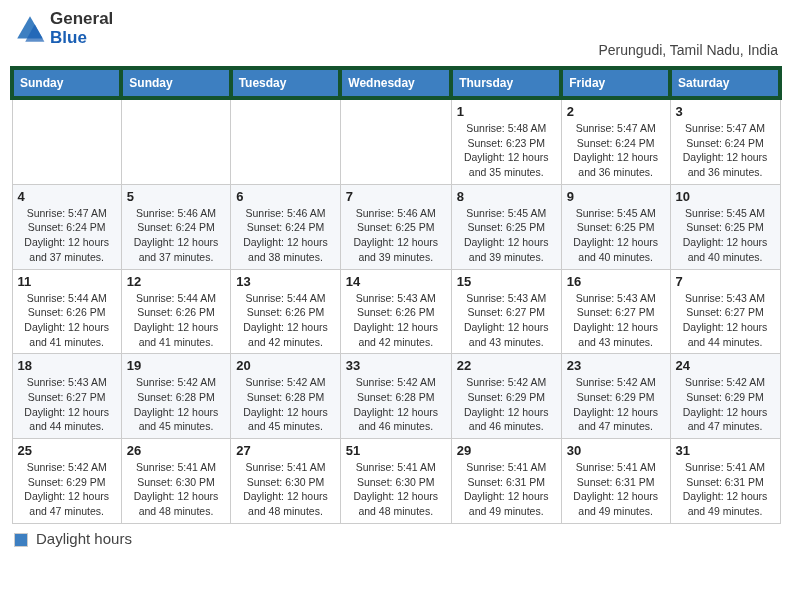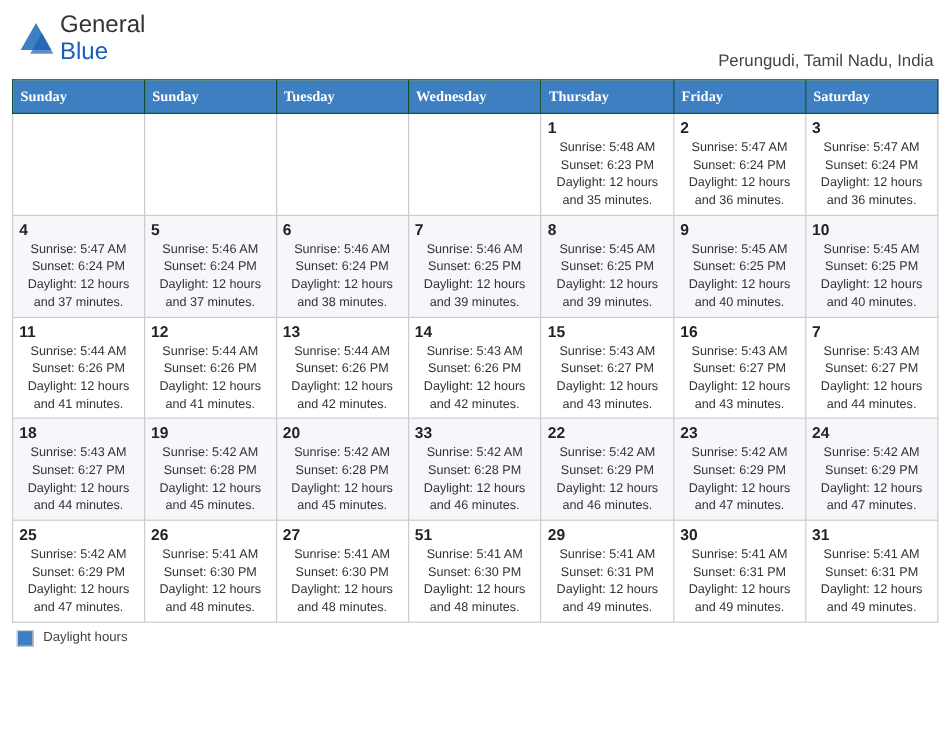--- a/index.html
+++ b/index.html
@@ -16,22 +16,22 @@
       align-items: flex-start;
       margin-bottom: 8px;
       padding: 0 4px;
     }
     .logo {
       display: flex;
       align-items: center;
       gap: 4px;
     }
     .logo-text {
-      font-size: 20px;
-      font-weight: normal;
+      font-size: 17px;
+      font-weight: bold;
       line-height: 1.1;
     }
     .logo-general { color: #333; }
     .logo-blue { color: #1a5fb4; }
     .logo-icon {
       width: 32px;
       height: 32px;
     }
     .title-block {
       text-align: right;
@@ -52,22 +52,21 @@
       border-collapse: collapse;
       font-size: 11px;
     }
     .calendar th {
       background-color: #3d7fc1;
       color: #fff;
       text-align: left;
       padding: 6px 6px;
       font-size: 12px;
       font-weight: bold;
-      border: 1px solid #14532d;
-      font-family: Liberation Serif, serif;
+      border: 4px solid #14532d;
     }
     .calendar td {
       border: 1px solid #ccc;
       vertical-align: top;
       padding: 4px 5px;
       width: 113px;
       min-height: 80px;
       background: #fff;
     }
     .calendar tr:nth-child(even) td {
@@ -84,24 +83,24 @@
       font-size: 10.5px;
       color: #333;
       line-height: 1.4;
       text-align: center;
     }
     .empty-cell {
       background: #fff !important;
     }
     .footer {
       display: flex;
-      align-items: flex-start;
+      align-items: flex-end;
       gap: 8px;
       margin-top: 6px;
-      font-size: 11px;
+      font-size: 15px;
       color: #444;
       padding-left: 4px;
     }
     .footer-box {
       width: 14px;
       height: 14px;
       background: #3d7fc1;
       border: 1px solid #ccc;
       display: inline-block;
     }

